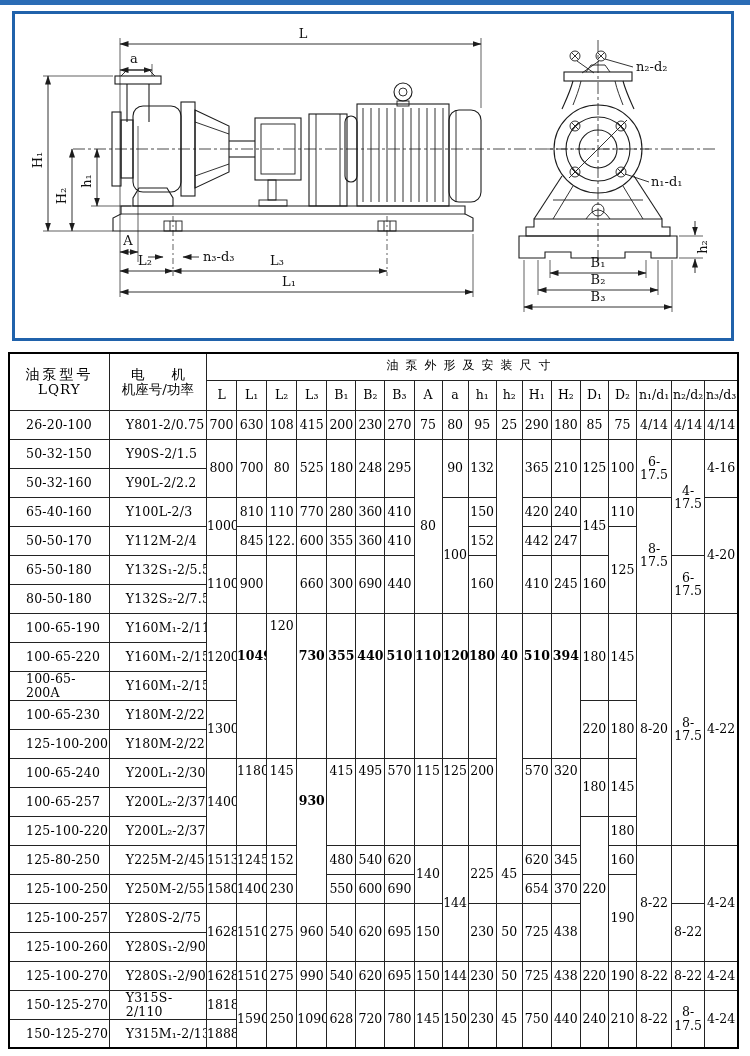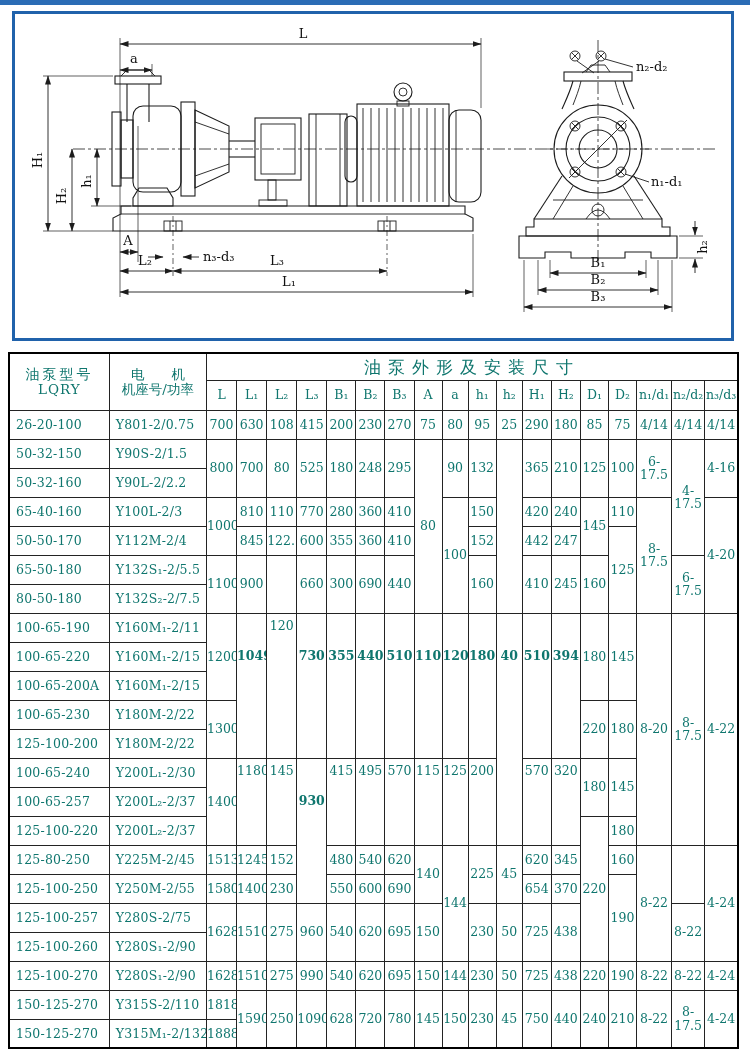--- a/index.html
+++ b/index.html
@@ -15,34 +15,34 @@
   .lnf{fill:none;stroke:#1c1c1c;stroke-width:0.9;}
   .dim{stroke:#1c1c1c;stroke-width:0.9;marker-start:url(#ah);marker-end:url(#ah);}
   .dimE{stroke:#1c1c1c;stroke-width:0.9;marker-end:url(#ah);}
   .ext{stroke:#1c1c1c;stroke-width:0.7;}
   .cdash{stroke:#1c1c1c;stroke-width:0.8;stroke-dasharray:12 3 3 3;}
   .cdash2{stroke:#1c1c1c;stroke-width:0.7;stroke-dasharray:6 3 2 3;}
   .dl{font:13px "DejaVu Serif",serif;fill:#111;}
 
   
   .tbl{position:absolute;left:8px;top:352px;border-collapse:collapse;table-layout:fixed;
-       width:731px;border:2px solid #000;color:#0f766e;}
+       width:731px;border:2px solid #000;color:#000000;}
   .tbl th,.tbl td{border:1px solid #232323;text-align:center;font-weight:normal;
        padding:0;overflow:hidden;line-height:1.08;vertical-align:middle;}
   .tbl thead tr.hr1{height:27px;}
   .tbl thead tr.hr2{height:30px;}
   .tbl tbody tr{height:29px;}
   .tbl td{font-size:12.5px;}
-  .tbl td.lft{text-align:left;padding-left:6px;font-size:12.5px;letter-spacing:0.2px;}
+  .tbl td.lft{text-align:left;padding-left:16px;font-size:12.5px;letter-spacing:0.2px;}
   .tbl td.vt{vertical-align:top;padding-top:5px;}
   .tbl td.vt2{vertical-align:top;padding-top:35px;font-weight:bold;}
   .hmodel{font-size:14px;letter-spacing:3px;line-height:1.25;}
   .hmodel .sub{letter-spacing:1px;font-size:13.5px;}
   .hmotor{font-size:13.5px;line-height:1.3;margin-top:36px;}
-  .hdims{font-size:17px;letter-spacing:7px;}
+  .hdims{font-size:12px;letter-spacing:7px;font-family:Liberation Mono, monospace;}
   .hdim{font-size:12.5px;}
 </style>
 </head>
 <body>
 
 <div class="page">
   <div class="topbar"></div>
 
   <div class="frame">
     <svg width="716" height="324" viewBox="0 0 716 324">

